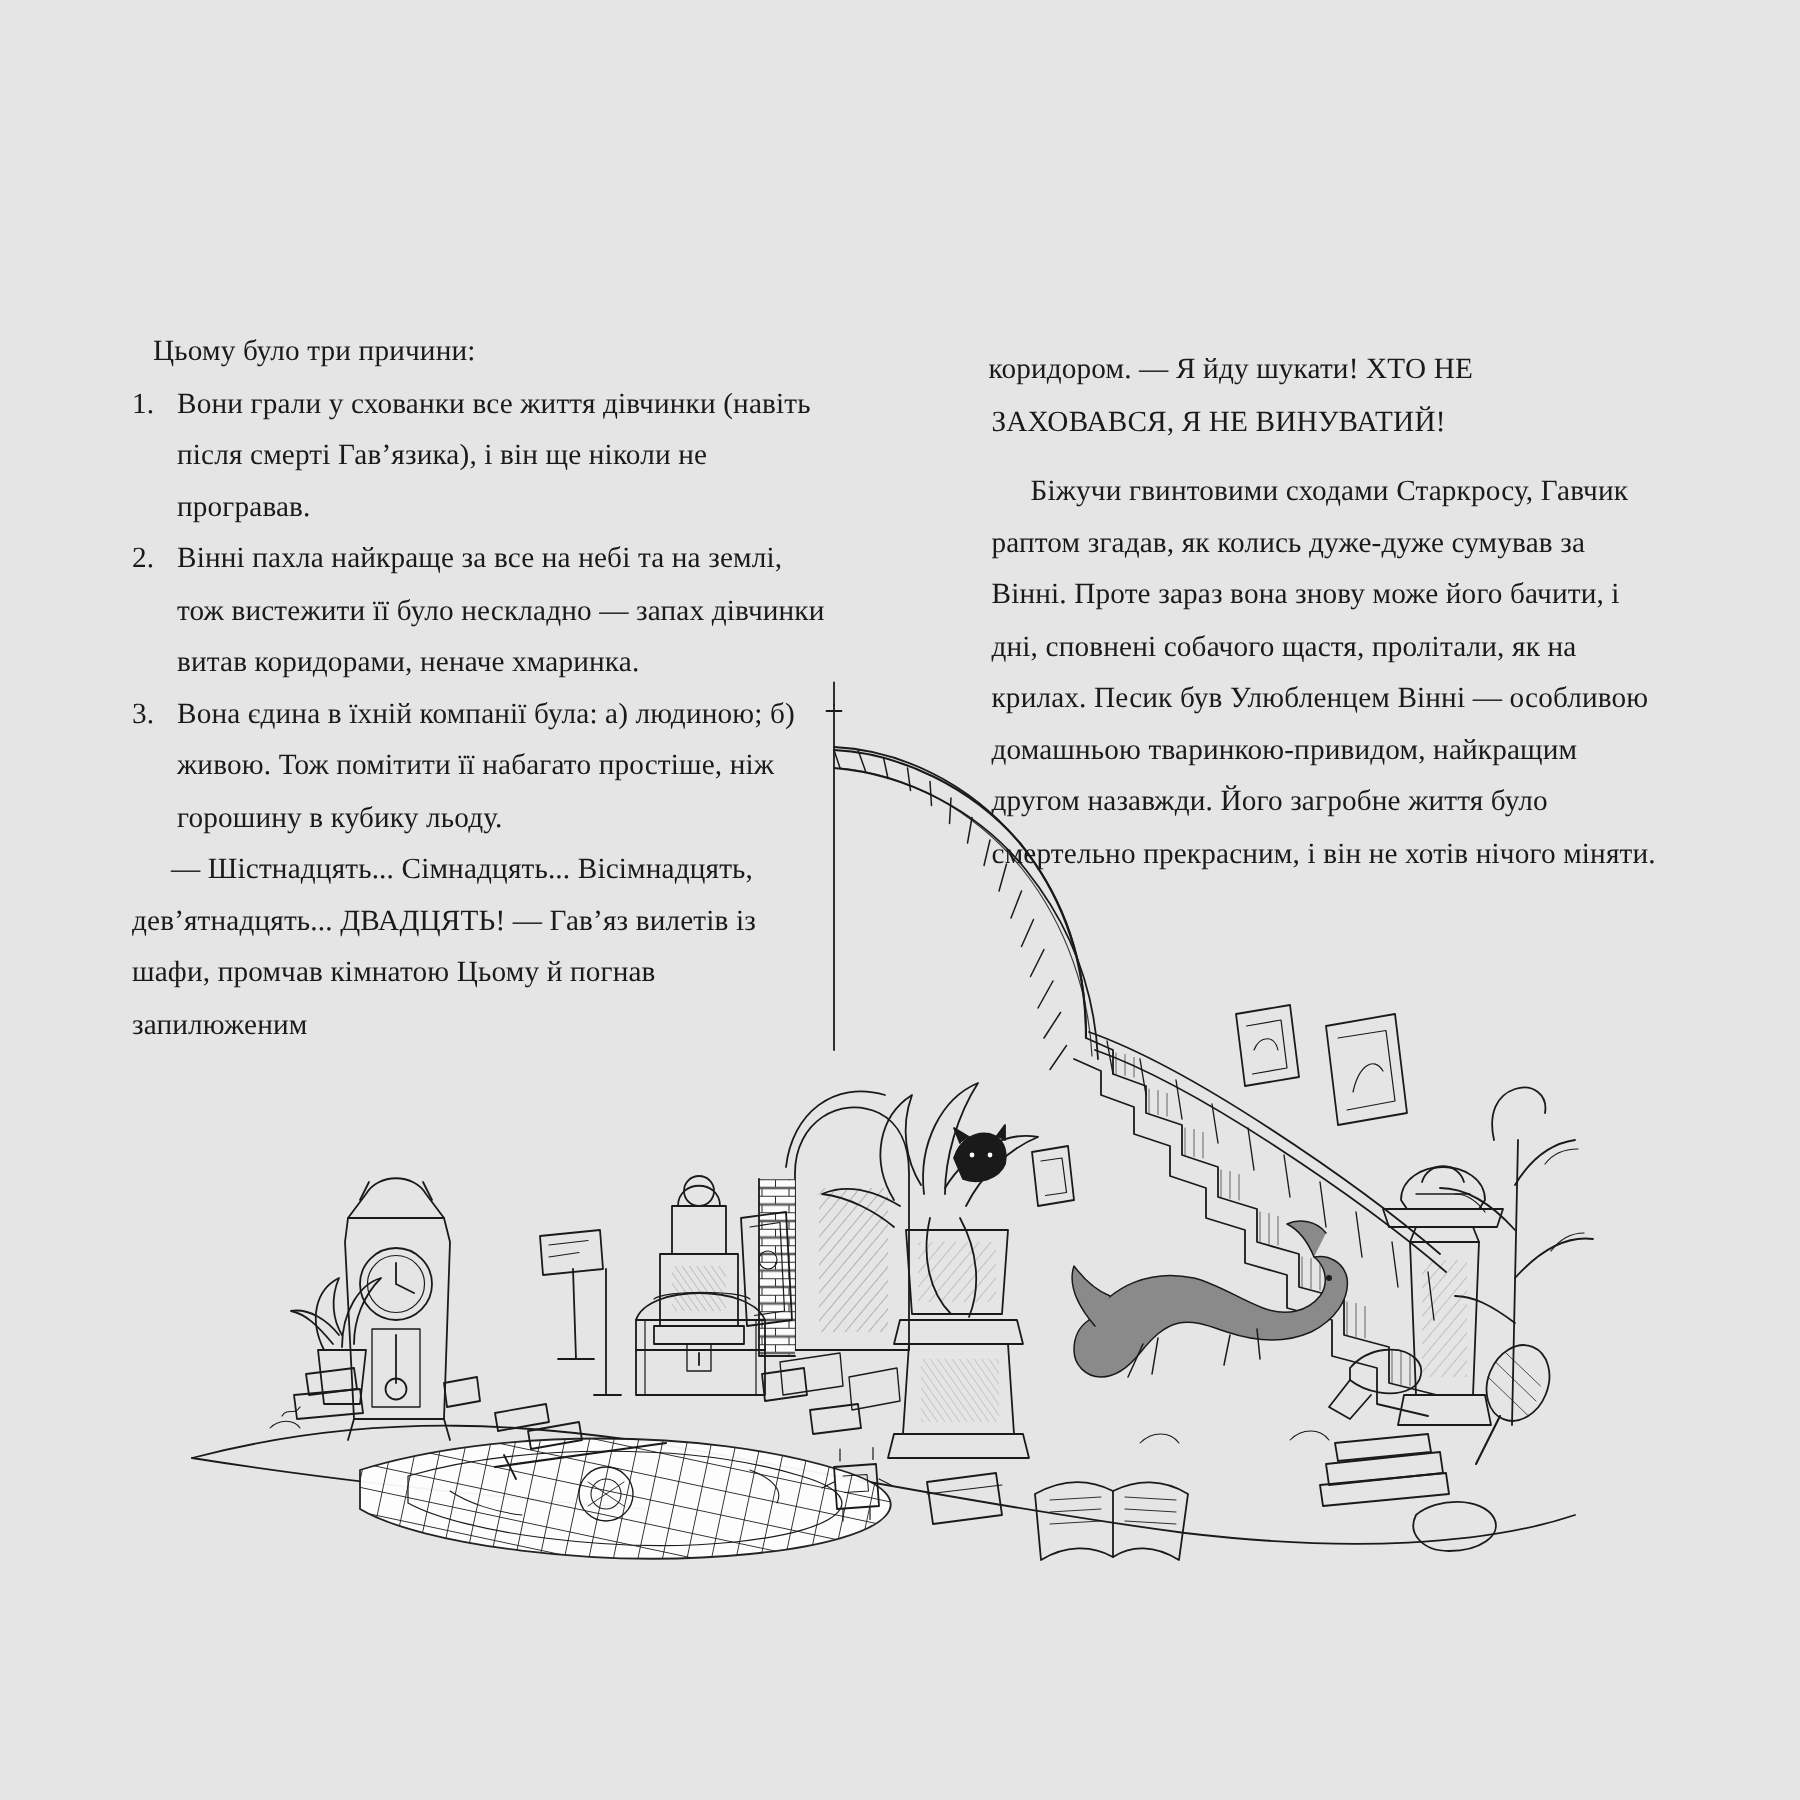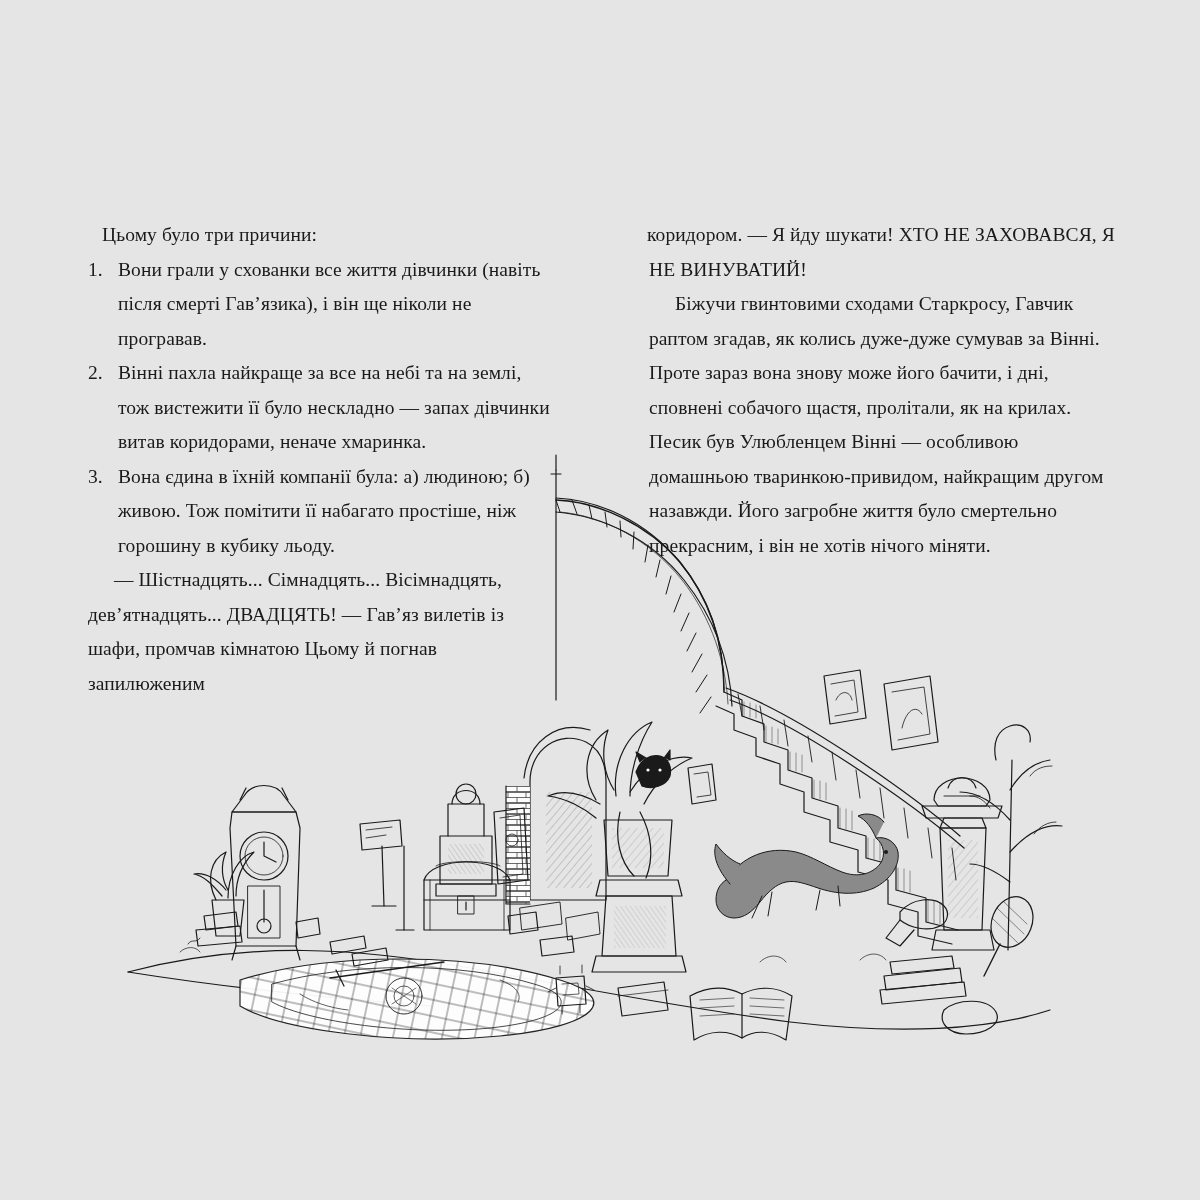--- a/index.html
+++ b/index.html
@@ -61,21 +61,21 @@
   .para {
     margin-top: 0;
   }
   .indent {
     text-indent: 26px;
   }
   .hangdash {
     text-indent: -2px;
   }
   .rcol p {
-    margin: 0;
+    margin: 12px;
   }
 
   
   .illustration {
     position: absolute;
     left: 0;
     top: 0;
     width: 1200px;
     height: 1200px;
     z-index: 1;

